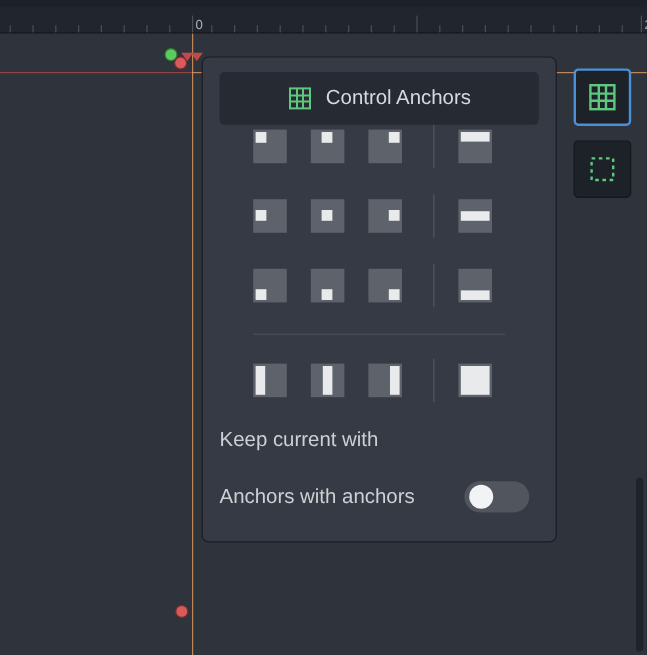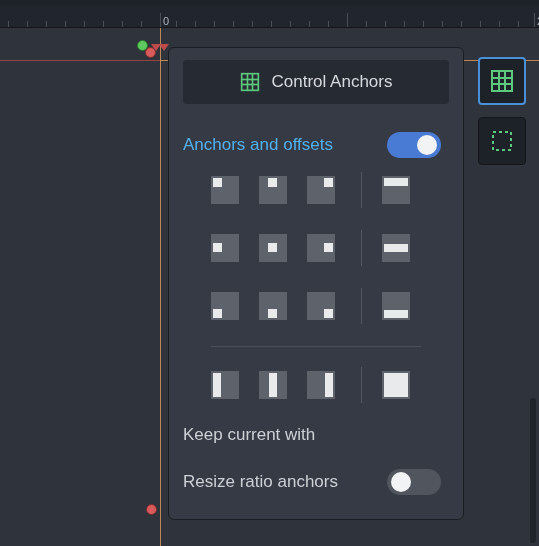--- a/index.html
+++ b/index.html
@@ -142,21 +142,21 @@
       position: absolute;
       top: 47px;
       left: 168px;
       width: 296px;
       background: #353a44;
       border: 1px solid #1a1d23;
       border-radius: 6px;
       padding: 0 0 18px 0;
     }
     .popup-header {
-      margin: 12px 14px 22px 14px;
+      margin: 12px 14px 0 14px;
       height: 44px;
       background: #262a32;
       border-radius: 4px;
       display: flex;
       align-items: center;
       justify-content: center;
       gap: 12px;
       font-size: 17px;
       color: #d6d9dd;
     }
@@ -336,26 +336,20 @@
     <svg width="20" height="20" viewBox="0 0 24 24">
       <rect x="2" y="2" width="20" height="20" fill="none" stroke="#5ec97e" stroke-width="2"></rect>
       <line x1="9" y1="2" x2="9" y2="22" stroke="#5ec97e" stroke-width="2"></line>
       <line x1="15" y1="2" x2="15" y2="22" stroke="#5ec97e" stroke-width="2"></line>
       <line x1="2" y1="9" x2="22" y2="9" stroke="#5ec97e" stroke-width="2"></line>
       <line x1="2" y1="15" x2="22" y2="15" stroke="#5ec97e" stroke-width="2"></line>
     </svg>
     <span>Control Anchors</span>
   </div>
 
-  <div class="row">
-    <span class="row-label accent">Anchors and offsets</span>
-    <div class="toggle on">
-      <div class="toggle-knob"></div>
-    </div>
-  </div>
 
   <div class="anchor-section">
 
     <div class="anchor-row">
       <div class="anchor-cell">
         <div class="ind" style="left:2px;top:2px;width:9px;height:9px;"></div>
       </div>
       <div class="anchor-cell">
         <div class="ind" style="left:9px;top:2px;width:9px;height:9px;"></div>
       </div>
@@ -420,20 +414,20 @@
         <div class="ind" style="left:2px;top:2px;right:2px;bottom:2px;"></div>
       </div>
     </div>
   </div>
 
   <div class="option-row">
     <span>Keep current with</span>
   </div>
 
   <div class="option-row" style="padding-bottom:6px;">
-    <span>Resize ratio anchors</span>
+    <span>Anchors with anchors</span>
     <div class="toggle off">
       <div class="toggle-knob"></div>
     </div>
   </div>
 </div>
 
 <div class="scrollbar-track"></div>
 
 </body></html>

